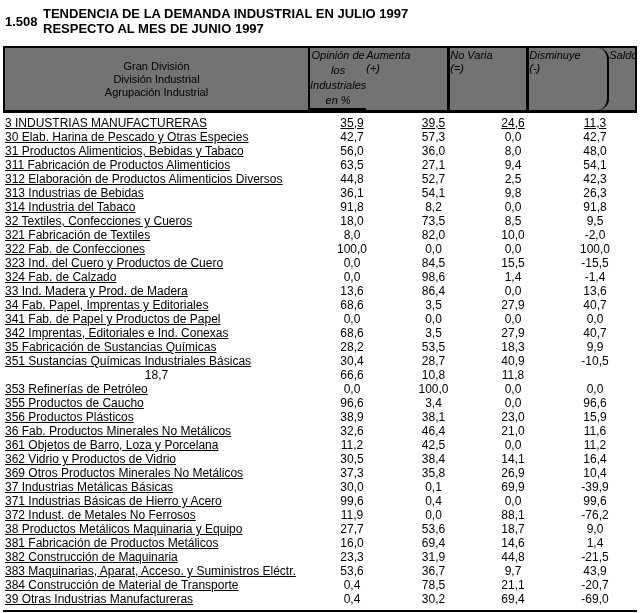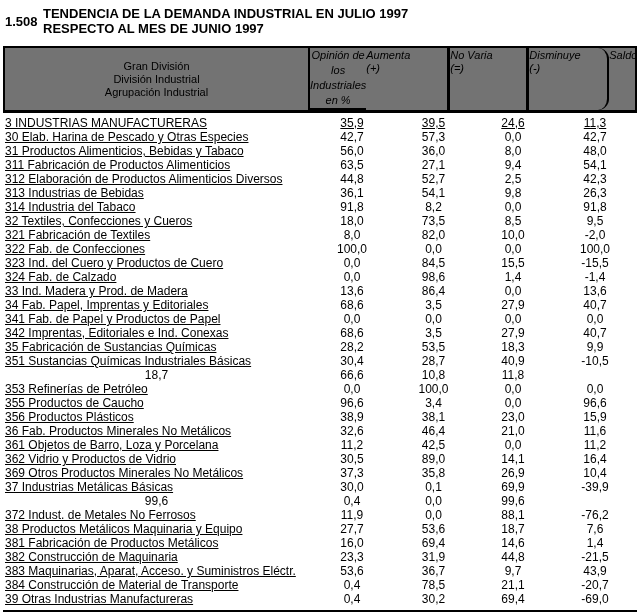--- a/index.html
+++ b/index.html
@@ -279,21 +279,21 @@
     <div class="rl">361 Objetos de Barro, Loza y Porcelana</div>
     <div class="rv">11,2</div>
     <div class="rv">42,5</div>
     <div class="rv">0,0</div>
     <div class="rv">11,2</div>
   </div>
 
   <div class="row">
     <div class="rl">362 Vidrio y Productos de Vidrio</div>
     <div class="rv">30,5</div>
-    <div class="rv">89,0</div>
+    <div class="rv">38,4</div>
     <div class="rv">14,1</div>
     <div class="rv">16,4</div>
   </div>
 
   <div class="row">
     <div class="rl">369 Otros Productos Minerales No Metálicos</div>
     <div class="rv">37,3</div>
     <div class="rv">35,8</div>
     <div class="rv">26,9</div>
     <div class="rv">10,4</div>
@@ -301,40 +301,41 @@
 
   <div class="row">
     <div class="rl">37 Industrias Metálicas Básicas</div>
     <div class="rv">30,0</div>
     <div class="rv">0,1</div>
     <div class="rv">69,9</div>
     <div class="rv">-39,9</div>
   </div>
 
   <div class="row">
+    <div class="rl">371 Industrias Básicas de Hierro y Acero</div>
     <div class="rv">99,6</div>
     <div class="rv">0,4</div>
     <div class="rv">0,0</div>
     <div class="rv">99,6</div>
   </div>
 
   <div class="row">
     <div class="rl">372 Indust. de Metales No Ferrosos</div>
     <div class="rv">11,9</div>
     <div class="rv">0,0</div>
     <div class="rv">88,1</div>
     <div class="rv">-76,2</div>
   </div>
 
   <div class="row">
     <div class="rl">38 Productos Metálicos Maquinaria y Equipo</div>
     <div class="rv">27,7</div>
     <div class="rv">53,6</div>
     <div class="rv">18,7</div>
-    <div class="rv">7,6</div>
+    <div class="rv">9,0</div>
   </div>
 
   <div class="row">
     <div class="rl">381 Fabricación de Productos Metálicos</div>
     <div class="rv">16,0</div>
     <div class="rv">69,4</div>
     <div class="rv">14,6</div>
     <div class="rv">1,4</div>
   </div>
 

